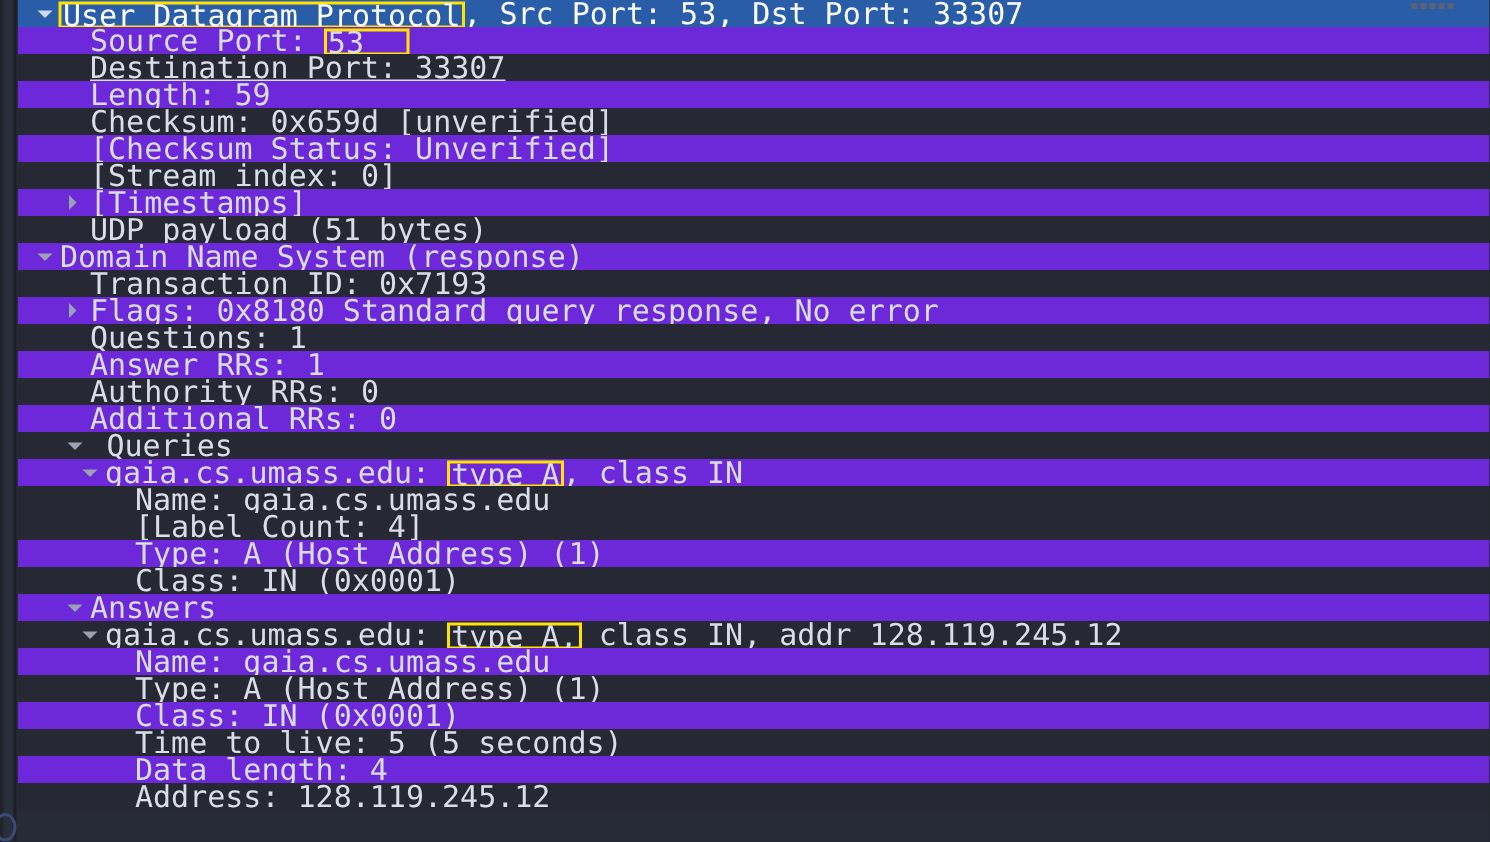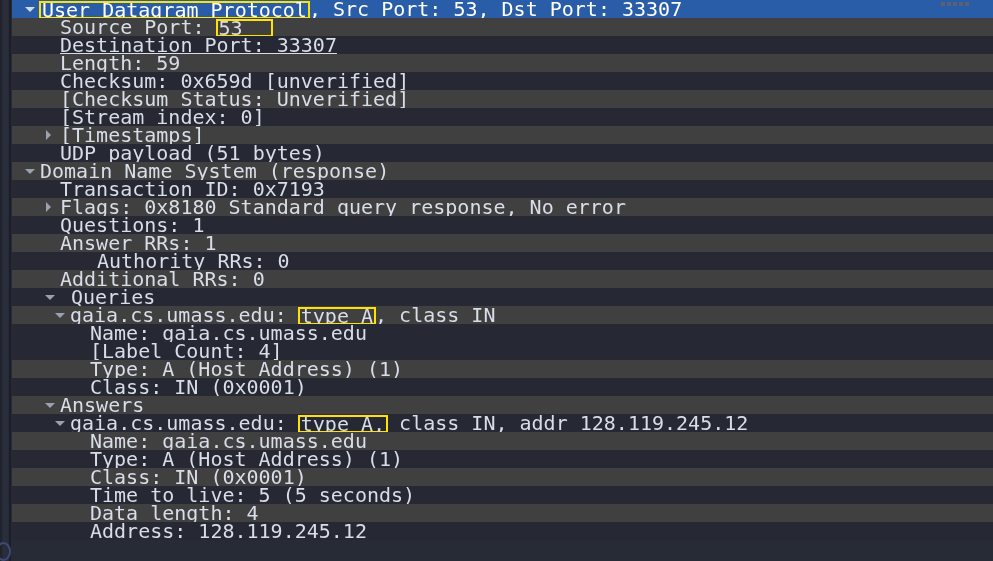--- a/index.html
+++ b/index.html
@@ -98,21 +98,21 @@
   .row {
     position: relative;
     height: 18px;
     line-height: 18px;
     white-space: nowrap;
     font-size: 20px;
     color: #d8dde8;
     letter-spacing: 0px;
   }
   .row.alt-a { background: #262933; }
-  .row.alt-b { background: #404040; }
+  .row.alt-b { background: #6d28d9; }
 
   .row.selected {
     background: #2a5da8;
     color: #ffffff;
   }
 
   .twisty {
     position: absolute;
     top: 0;
     width: 14px;
@@ -223,21 +223,21 @@
         <span class="twisty closed" style="left: 30px;"></span>
         <span class="label" style="left: 48px;"><span>Flags: 0x8180 Standard query response, No error</span></span>
       </div>
       <div class="row alt-a">
         <span class="label" style="left: 48px;"><span>Questions: 1</span></span>
       </div>
       <div class="row alt-b">
         <span class="label" style="left: 48px;"><span>Answer RRs: 1</span></span>
       </div>
       <div class="row alt-a">
-        <span class="label" style="left: 48px; margin-left: 37px;"><span>Authority RRs: 0</span></span>
+        <span class="label" style="left: 48px;"><span>Authority RRs: 0</span></span>
       </div>
       <div class="row alt-b">
         <span class="label" style="left: 48px;"><span>Additional RRs: 0</span></span>
       </div>
       <div class="row alt-a">
         <span class="twisty open" style="left: 30px;"></span>
         <span class="label" style="left: 59px;"><span>Queries</span></span>
       </div>
       <div class="row alt-b">
         <span class="twisty open" style="left: 40px;"></span>

